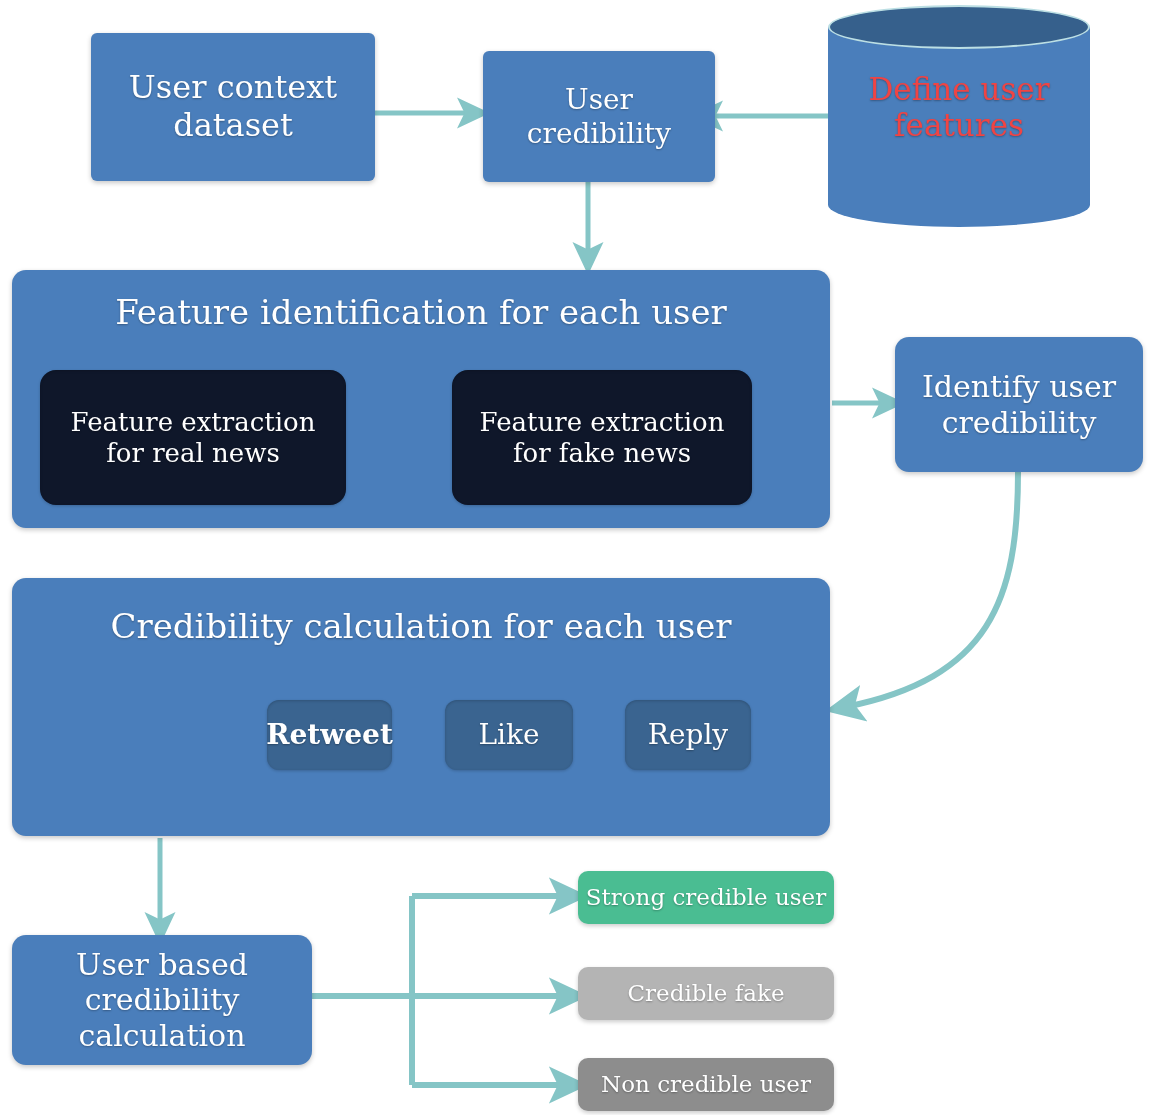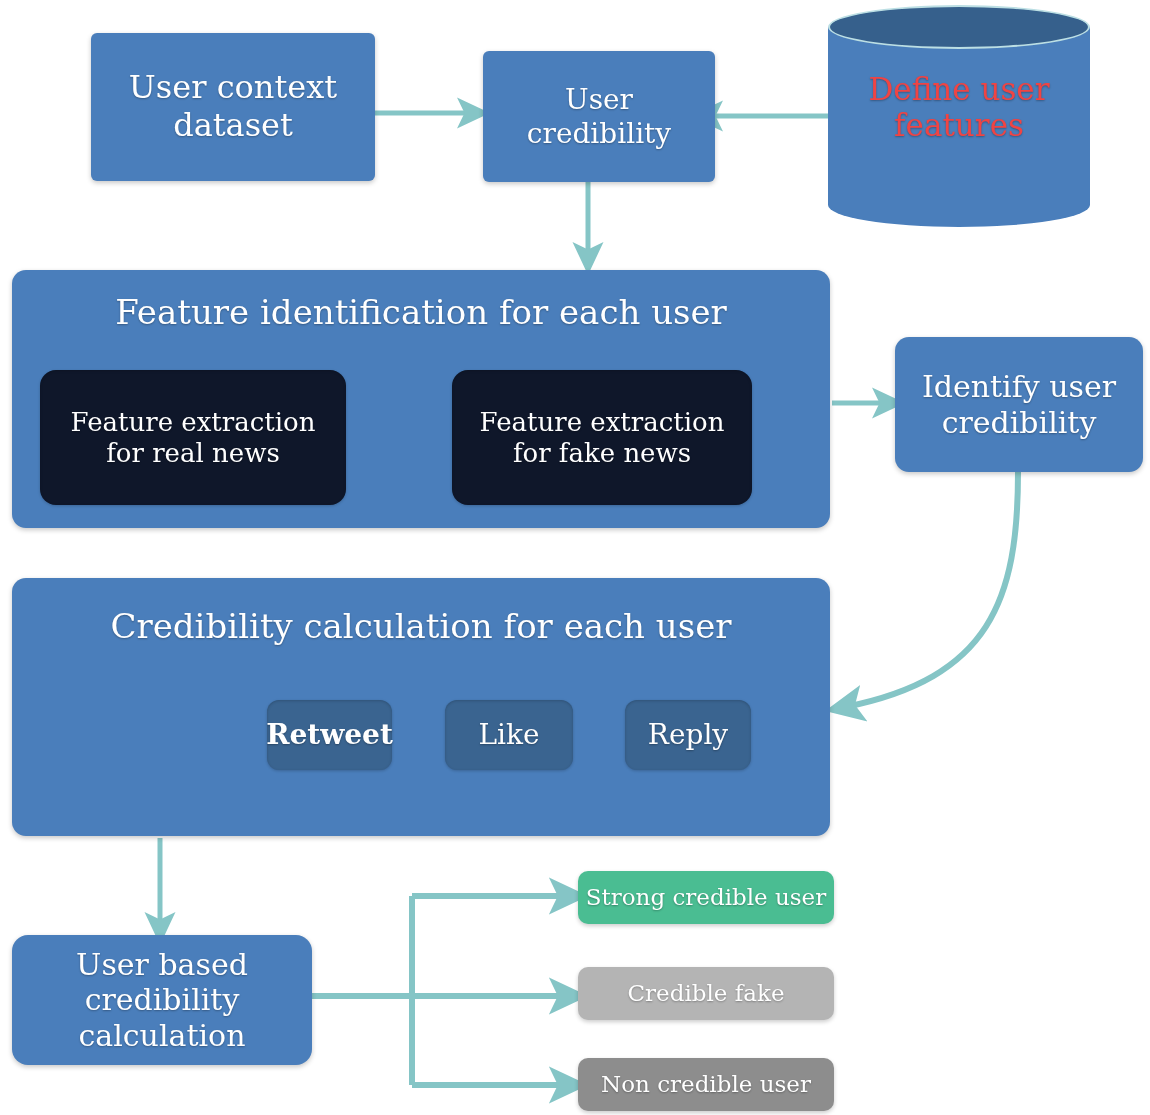--- a/index.html
+++ b/index.html
@@ -201,21 +201,21 @@
       <span>Retweet</span>
     </div>
     <div class="node pill" style="left:433px; top:122px; width:128px; height:70px; font-size:28px;">
       <span>Like</span>
     </div>
     <div class="node pill" style="left:613px; top:122px; width:126px; height:70px; font-size:28px;">
       <span>Reply</span>
     </div>
   </div>
 
-  <div class="node blue-box" style="left:12px; top:935px; width:300px; height:130px; font-size:30px; padding:0 12px;border-radius:16px;">
+  <div class="node blue-box" style="left:12px; top:935px; width:300px; height:130px; font-size:30px; padding:0 12px;">
     <span>User based credibility calculation</span>
   </div>
 
   <div class="node res-green" style="left:578px; top:871px; width:256px; height:53px; font-size:23px;">
     <span>Strong credible user</span>
   </div>
 
   <div class="node res-lgray" style="left:578px; top:967px; width:256px; height:53px; font-size:23px;">
     <span>Credible fake</span>
   </div>

